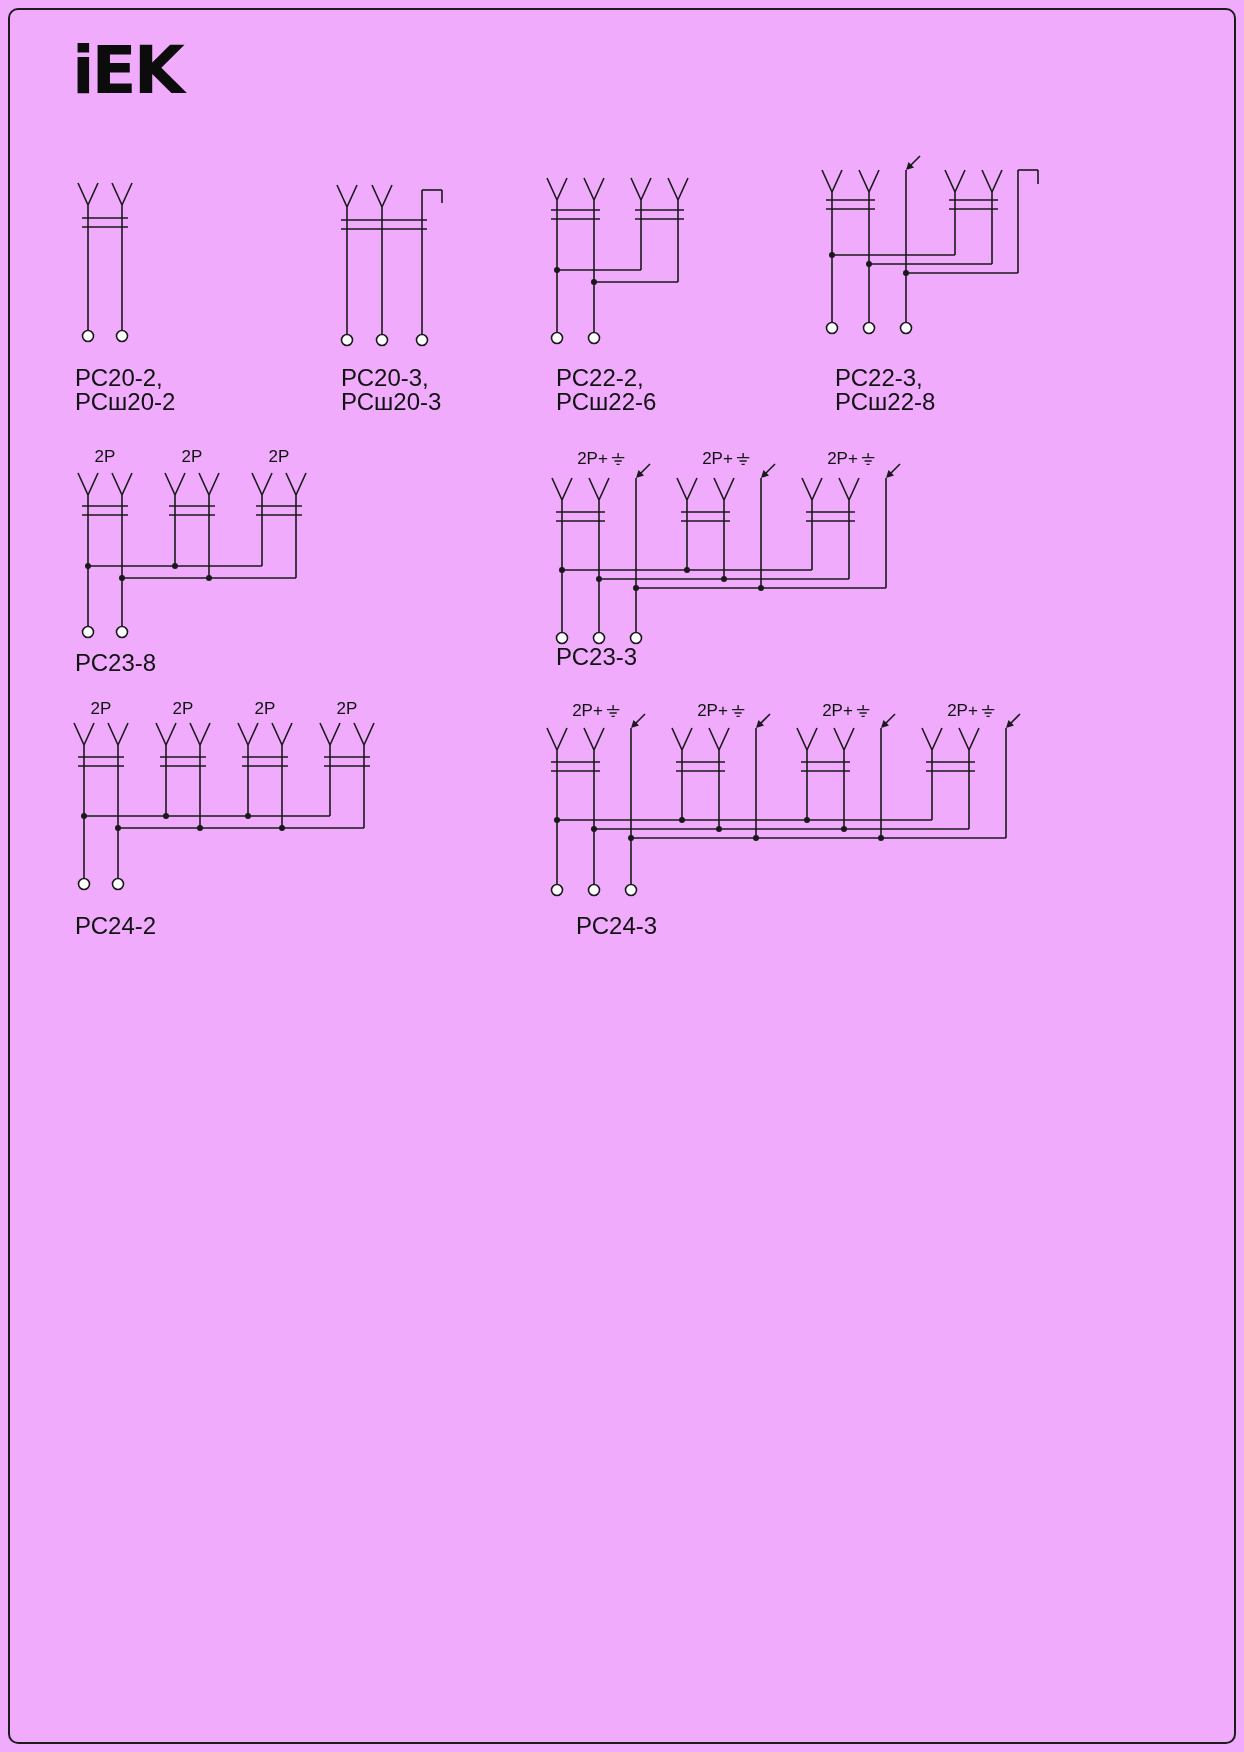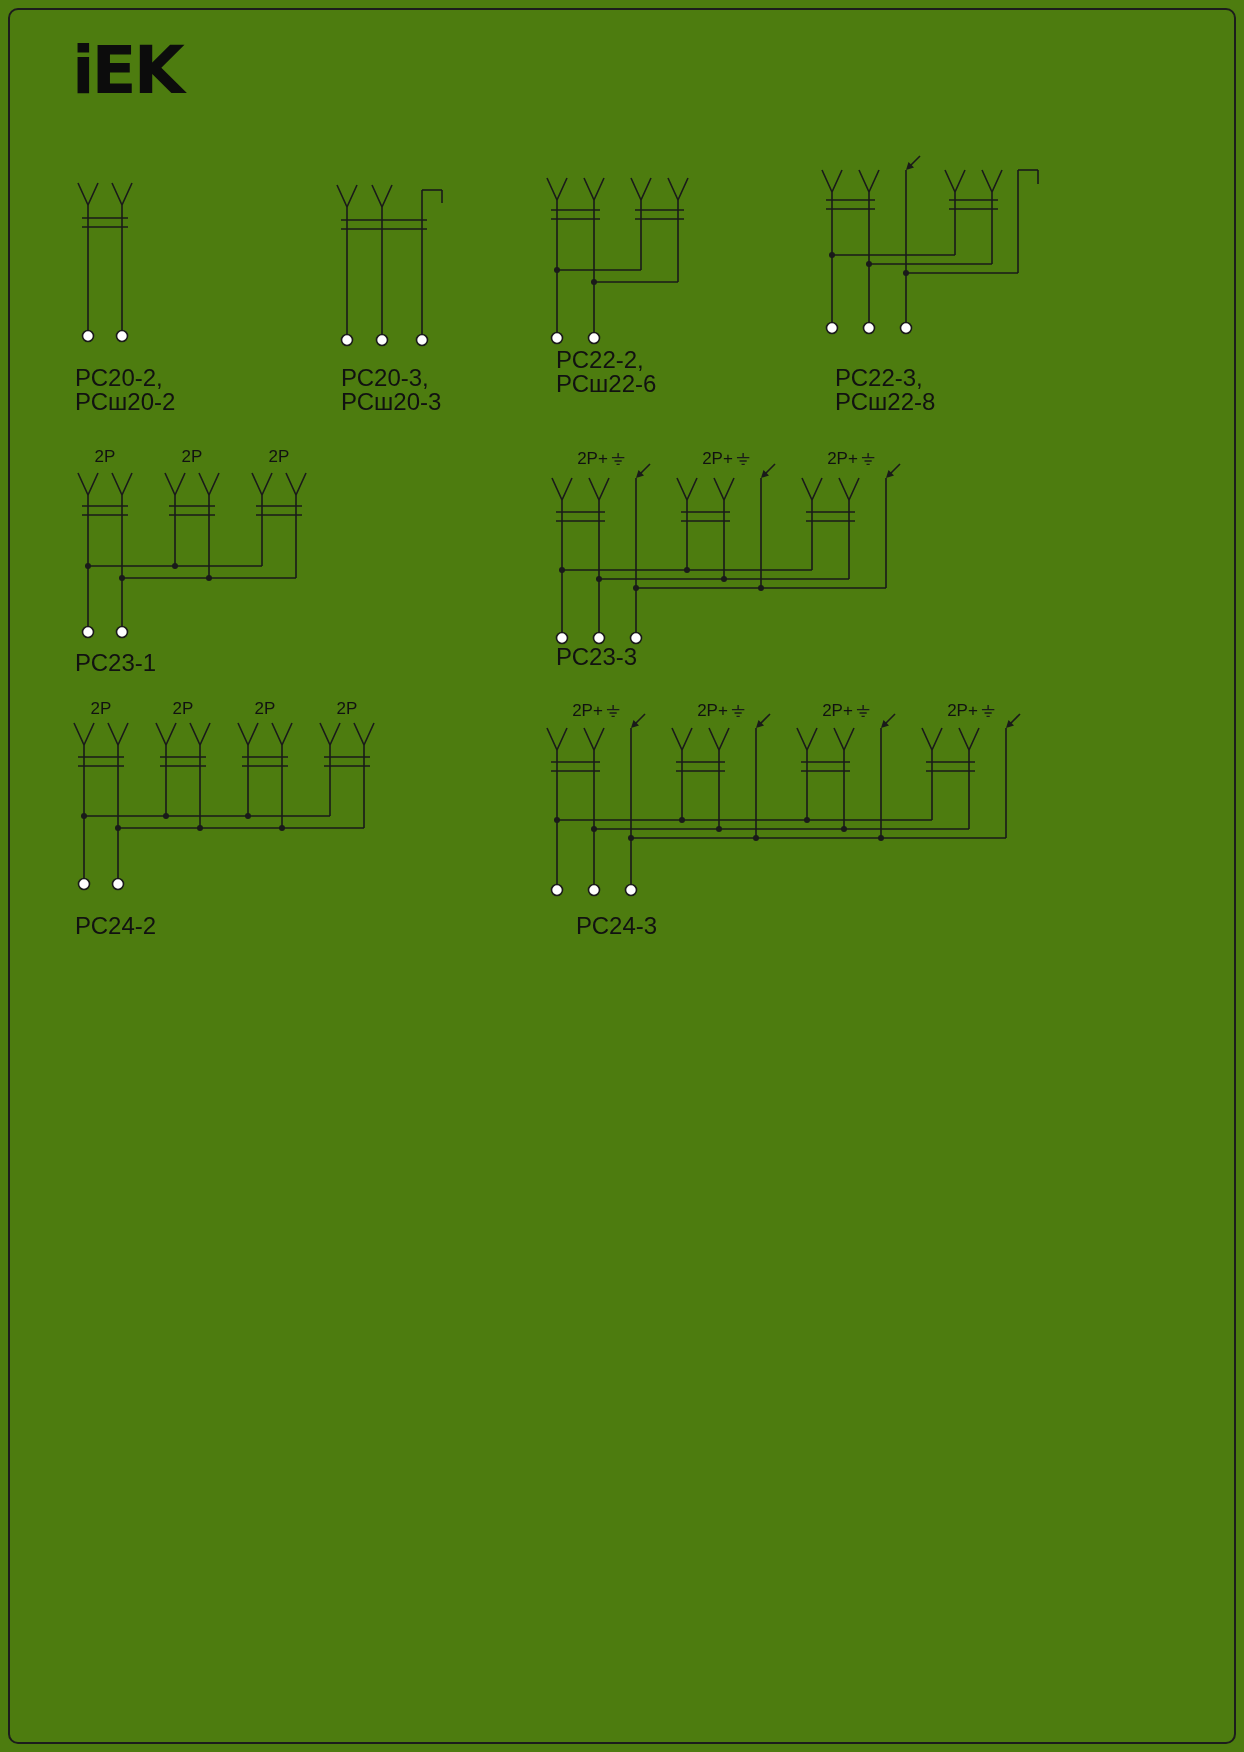--- a/index.html
+++ b/index.html
@@ -1,18 +1,18 @@
 <!DOCTYPE html>
 <html><head>
 <meta charset="utf-8">
 <style>
   * { margin:0; padding:0; box-sizing:border-box; }
   html,body { background:#ffffff; }
   body { font-family:"Liberation Sans", sans-serif; color:#111; }
-  .page { position:relative; width:1244px; height:1752px; background:#4d7c0f; overflow:hidden; }
+  .page { position:relative; width:1244px; height:1752px; background:#f0abfc; overflow:hidden; }
   .frame { position:absolute; inset:8px; border:2px solid #1c1c1c; border-radius:10px; pointer-events:none; }
   .logo {
     position:absolute; left:72px; top:38px;
     font-family:"DejaVu Sans", sans-serif; font-weight:bold;
     font-size:66px; letter-spacing:-3px; color:#0c0c0c; line-height:1;
   }
   #schem { position:absolute; left:0; top:0; }
   .dtitle { position:absolute; font-size:24px; line-height:24px; color:#111; }
   .pole-label {
     position:absolute; transform:translateX(-50%);
@@ -265,21 +265,21 @@
     </svg>
 
   <div class="dtitle" style="left:75px;top:366px">
     <div>РС20-2,</div>
     <div>РСш20-2</div>
   </div>
   <div class="dtitle" style="left:341px;top:366px">
     <div>РС20-3,</div>
     <div>РСш20-3</div>
   </div>
-  <div class="dtitle" style="left:556px;top:348px">
+  <div class="dtitle" style="left:556px;top:366px">
     <div>РС22-2,</div>
     <div>РСш22-6</div>
   </div>
   <div class="dtitle" style="left:835px;top:366px">
     <div>РС22-3,</div>
     <div>РСш22-8</div>
   </div>
 
   <div class="pole-label" style="left:105px;top:447px">
     <span>2Р</span>
@@ -304,21 +304,21 @@
       </svg>
   </div>
   <div class="pole-label" style="left:851px;top:449px">
     <span>2Р+</span>
     <svg class="earth-icon" width="14" height="13" viewBox="0 0 14 13">
         <path d="M7 0 V4.6 M0.8 4.6 H13.2 M3.4 8 H10.6 M5.4 11.4 H8.6" stroke="#1a1a1a" stroke-width="1.4" fill="none"></path>
       </svg>
   </div>
 
   <div class="dtitle" style="left:75px;top:651px">
-    <div>РС23-1</div>
+    <div>РС23-8</div>
   </div>
   <div class="dtitle" style="left:556px;top:645px">
     <div>РС23-3</div>
   </div>
 
   <div class="pole-label" style="left:101px;top:699px">
     <span>2Р</span>
   </div>
   <div class="pole-label" style="left:183px;top:699px">
     <span>2Р</span>

